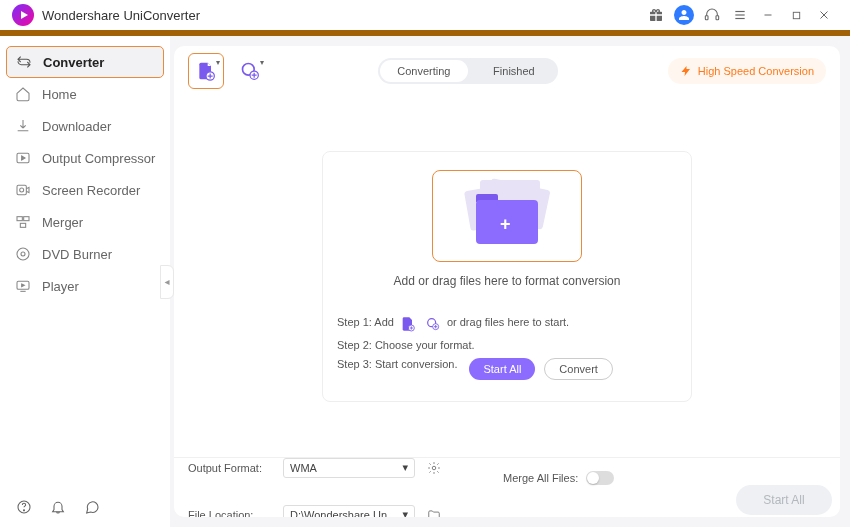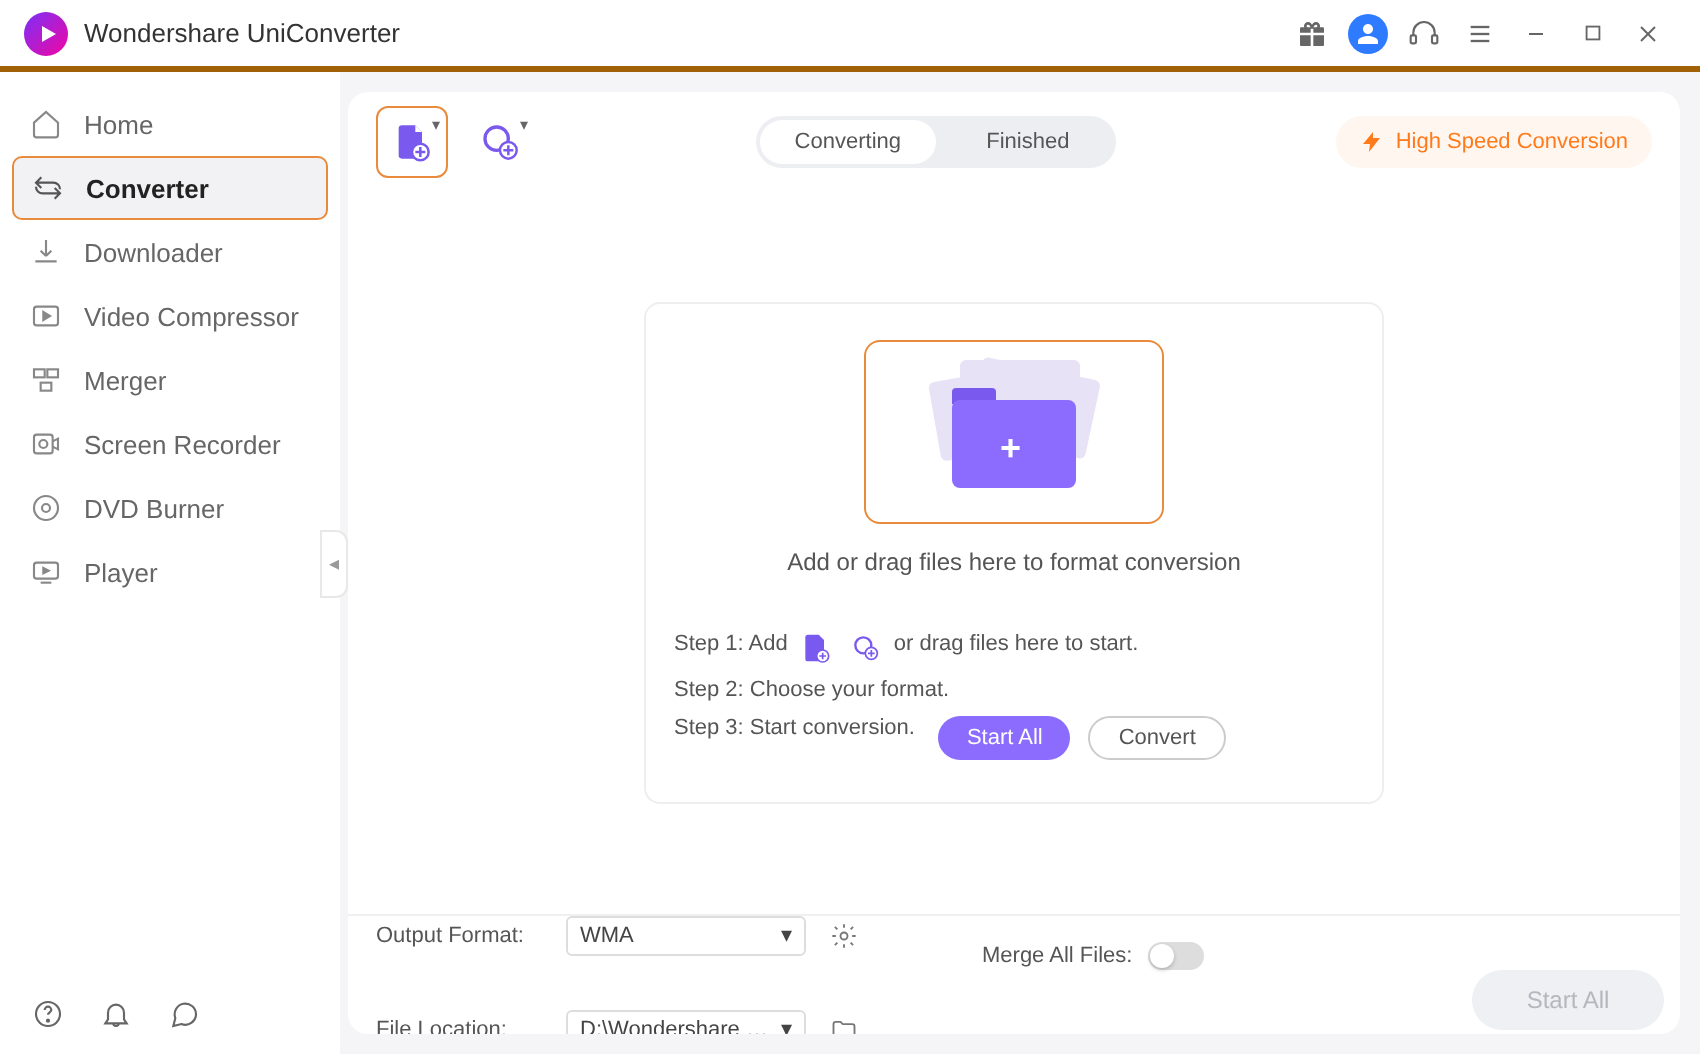--- a/index.html
+++ b/index.html
@@ -1,17 +1,17 @@
 <!DOCTYPE html>
 <html><head>
 <meta charset="utf-8">
 <style>
 * { margin: 0; padding: 0; box-sizing: border-box; font-family: -apple-system, BlinkMacSystemFont, "Segoe UI", Arial, sans-serif; }
 body { width: 850px; height: 527px; background: #f5f5f7; display: flex; flex-direction: column; overflow: hidden; }
-.titlebar { height: 36px; background: #fff; display: flex; align-items: center; padding: 0 12px; border-bottom: 3px solid #a16207; }
+.titlebar { height: 36px; background: #fff; display: flex; align-items: center; padding: 0 12px; border-bottom: 6px solid #a16207; }
 .titlebar .logo { width: 22px; height: 22px; border-radius: 50%; background: linear-gradient(135deg, #7b2ff7, #f107a3); display: flex; align-items: center; justify-content: center; margin-right: 8px; position: relative; }
 .titlebar .logo::after { content: ""; position: absolute; width: 0; height: 0; border-left: 7px solid #fff; border-top: 4px solid transparent; border-bottom: 4px solid transparent; margin-left: 2px; }
 .titlebar .title { font-size: 13px; color: #333; font-weight: 500; }
 .titlebar .spacer { flex: 1; }
 .titlebar .icon-btn { width: 28px; height: 28px; display: flex; align-items: center; justify-content: center; cursor: pointer; color: #666; }
 .avatar-circle { width: 20px; height: 20px; border-radius: 50%; background: #2e7bff; display: flex; align-items: center; justify-content: center; color: #fff; }
 .main-area { flex: 1; display: flex; overflow: hidden; position: relative; }
 .sidebar { width: 170px; background: #fff; display: flex; flex-direction: column; padding-top: 10px; }
 .side-item { height: 32px; display: flex; align-items: center; padding: 0 14px; font-size: 13px; color: #666; cursor: pointer; gap: 10px; }
 .side-item.active { background: #f2f2f4; border-radius: 5px; margin: 0 6px; padding: 0 8px; color: #222; font-weight: 600; border: 1.5px solid #e98b3c; }
@@ -43,21 +43,21 @@
 .dz-text { text-align: center; font-size: 12px; color: #555; margin-bottom: 28px; }
 .steps { font-size: 11px; color: #555; }
 .step-row { display: flex; align-items: flex-start; margin-bottom: 7px; gap: 3px; }
 .mini-icon { display: inline-flex; align-items: center; justify-content: center; margin: 0 3px; }
 .pill { height: 22px; padding: 0 14px; border-radius: 11px; font-size: 11px; cursor: pointer; display: inline-flex; align-items: center; }
 .pill.primary { background: #8b6cff; color: #fff; border: none; margin-right: 6px; }
 .pill.secondary { background: #fff; color: #555; border: 1px solid #ccc; }
 .footer { height: 60px; border-top: 1px solid #f0f0f0; display: flex; flex-direction: column; justify-content: center; padding: 0 14px; gap: 20px; font-size: 11px; color: #555; }
 .footer-row { display: flex; align-items: center; gap: 10px; }
 .footer-row .lbl { width: 85px; }
-.select-box { width: 120px; height: 20px; border: 1px solid #ddd; border-radius: 3px; padding: 0 6px; font-size: 11px; display: flex; align-items: center; justify-content: space-between; cursor: pointer; color: #444; }
+.select-box { width: 132px; height: 20px; border: 1px solid #ddd; border-radius: 3px; padding: 0 6px; font-size: 11px; display: flex; align-items: center; justify-content: space-between; cursor: pointer; color: #444; }
 .footer-icon { width: 18px; height: 18px; display: flex; align-items: center; justify-content: center; color: #777; cursor: pointer; }
 .merge-toggle { margin-left: 50px; display: flex; align-items: center; gap: 8px; margin-top: 20px; }
 .toggle { width: 28px; height: 14px; background: #ddd; border-radius: 7px; position: relative; cursor: pointer; }
 .toggle::after { content: ""; position: absolute; width: 12px; height: 12px; background: #fff; border-radius: 50%; top: 1px; left: 1px; box-shadow: 0 1px 2px rgba(0,0,0,0.2); }
 .start-all-big { position: absolute; right: 18px; bottom: 12px; width: 96px; height: 30px; background: #eef0f3; color: #b4b8be; border-radius: 15px; font-size: 12px; display: flex; align-items: center; justify-content: center; cursor: pointer; }
 .gift-icon { color: #ff5a5a; }
 svg { display: block; }
 </style>
 </head>
 <body>
@@ -105,72 +105,72 @@
   <div class="icon-btn">
     <svg width="12" height="12" viewBox="0 0 24 24" stroke="currentColor" stroke-width="2">
         <line x1="5" y1="5" x2="19" y2="19"></line>
         <line x1="19" y1="5" x2="5" y2="19"></line>
       </svg>
   </div>
 </div>
 
 <div class="main-area">
   <div class="sidebar">
+    <div class="side-item active">
+      <span class="sicon">
+          <svg width="16" height="16" viewBox="0 0 24 24" fill="none" stroke="currentColor" stroke-width="1.6">
+            <path d="M7 4l-4 4 4 4M3 8h13a5 5 0 015 5M17 20l4-4-4-4M21 16H8a5 5 0 01-5-5"></path>
+          </svg>
+        </span>
+      <span>Converter</span>
+    </div>
     <div class="side-item">
       <span class="sicon">
           <svg width="16" height="16" viewBox="0 0 24 24" fill="none" stroke="currentColor" stroke-width="1.6">
             <path d="M3 11l9-8 9 8v9a2 2 0 01-2 2H5a2 2 0 01-2-2z"></path>
           </svg>
         </span>
       <span>Home</span>
-    </div>
-    <div class="side-item active">
-      <span class="sicon">
-          <svg width="16" height="16" viewBox="0 0 24 24" fill="none" stroke="currentColor" stroke-width="1.6">
-            <path d="M7 4l-4 4 4 4M3 8h13a5 5 0 015 5M17 20l4-4-4-4M21 16H8a5 5 0 01-5-5"></path>
-          </svg>
-        </span>
-      <span>Converter</span>
     </div>
     <div class="side-item">
       <span class="sicon">
           <svg width="16" height="16" viewBox="0 0 24 24" fill="none" stroke="currentColor" stroke-width="1.6">
             <path d="M12 3v12m0 0l-4-4m4 4l4-4M4 19h16"></path>
           </svg>
         </span>
       <span>Downloader</span>
     </div>
     <div class="side-item">
       <span class="sicon">
           <svg width="16" height="16" viewBox="0 0 24 24" fill="none" stroke="currentColor" stroke-width="1.6">
             <rect x="3" y="5" width="18" height="14" rx="2"></rect>
             <path d="M10 9l5 3-5 3z" fill="currentColor"></path>
           </svg>
         </span>
-      <span>Video Compressor</span>
+      <span>Output Compressor</span>
+    </div>
+    <div class="side-item">
+      <span class="sicon">
+          <svg width="16" height="16" viewBox="0 0 24 24" fill="none" stroke="currentColor" stroke-width="1.6">
+            <rect x="3" y="5" width="14" height="14" rx="2"></rect>
+            <circle cx="10" cy="12" r="3"></circle>
+            <path d="M17 10l4-2v8l-4-2"></path>
+          </svg>
+        </span>
+      <span>Screen Recorder</span>
     </div>
     <div class="side-item">
       <span class="sicon">
           <svg width="16" height="16" viewBox="0 0 24 24" fill="none" stroke="currentColor" stroke-width="1.6">
             <rect x="3" y="4" width="8" height="6"></rect>
             <rect x="13" y="4" width="8" height="6"></rect>
             <rect x="8" y="14" width="8" height="6"></rect>
           </svg>
         </span>
       <span>Merger</span>
-    </div>
-    <div class="side-item">
-      <span class="sicon">
-          <svg width="16" height="16" viewBox="0 0 24 24" fill="none" stroke="currentColor" stroke-width="1.6">
-            <rect x="3" y="5" width="14" height="14" rx="2"></rect>
-            <circle cx="10" cy="12" r="3"></circle>
-            <path d="M17 10l4-2v8l-4-2"></path>
-          </svg>
-        </span>
-      <span>Screen Recorder</span>
     </div>
     <div class="side-item">
       <span class="sicon">
           <svg width="16" height="16" viewBox="0 0 24 24" fill="none" stroke="currentColor" stroke-width="1.6">
             <circle cx="12" cy="12" r="9"></circle>
             <circle cx="12" cy="12" r="3"></circle>
           </svg>
         </span>
       <span>DVD Burner</span>
     </div>

